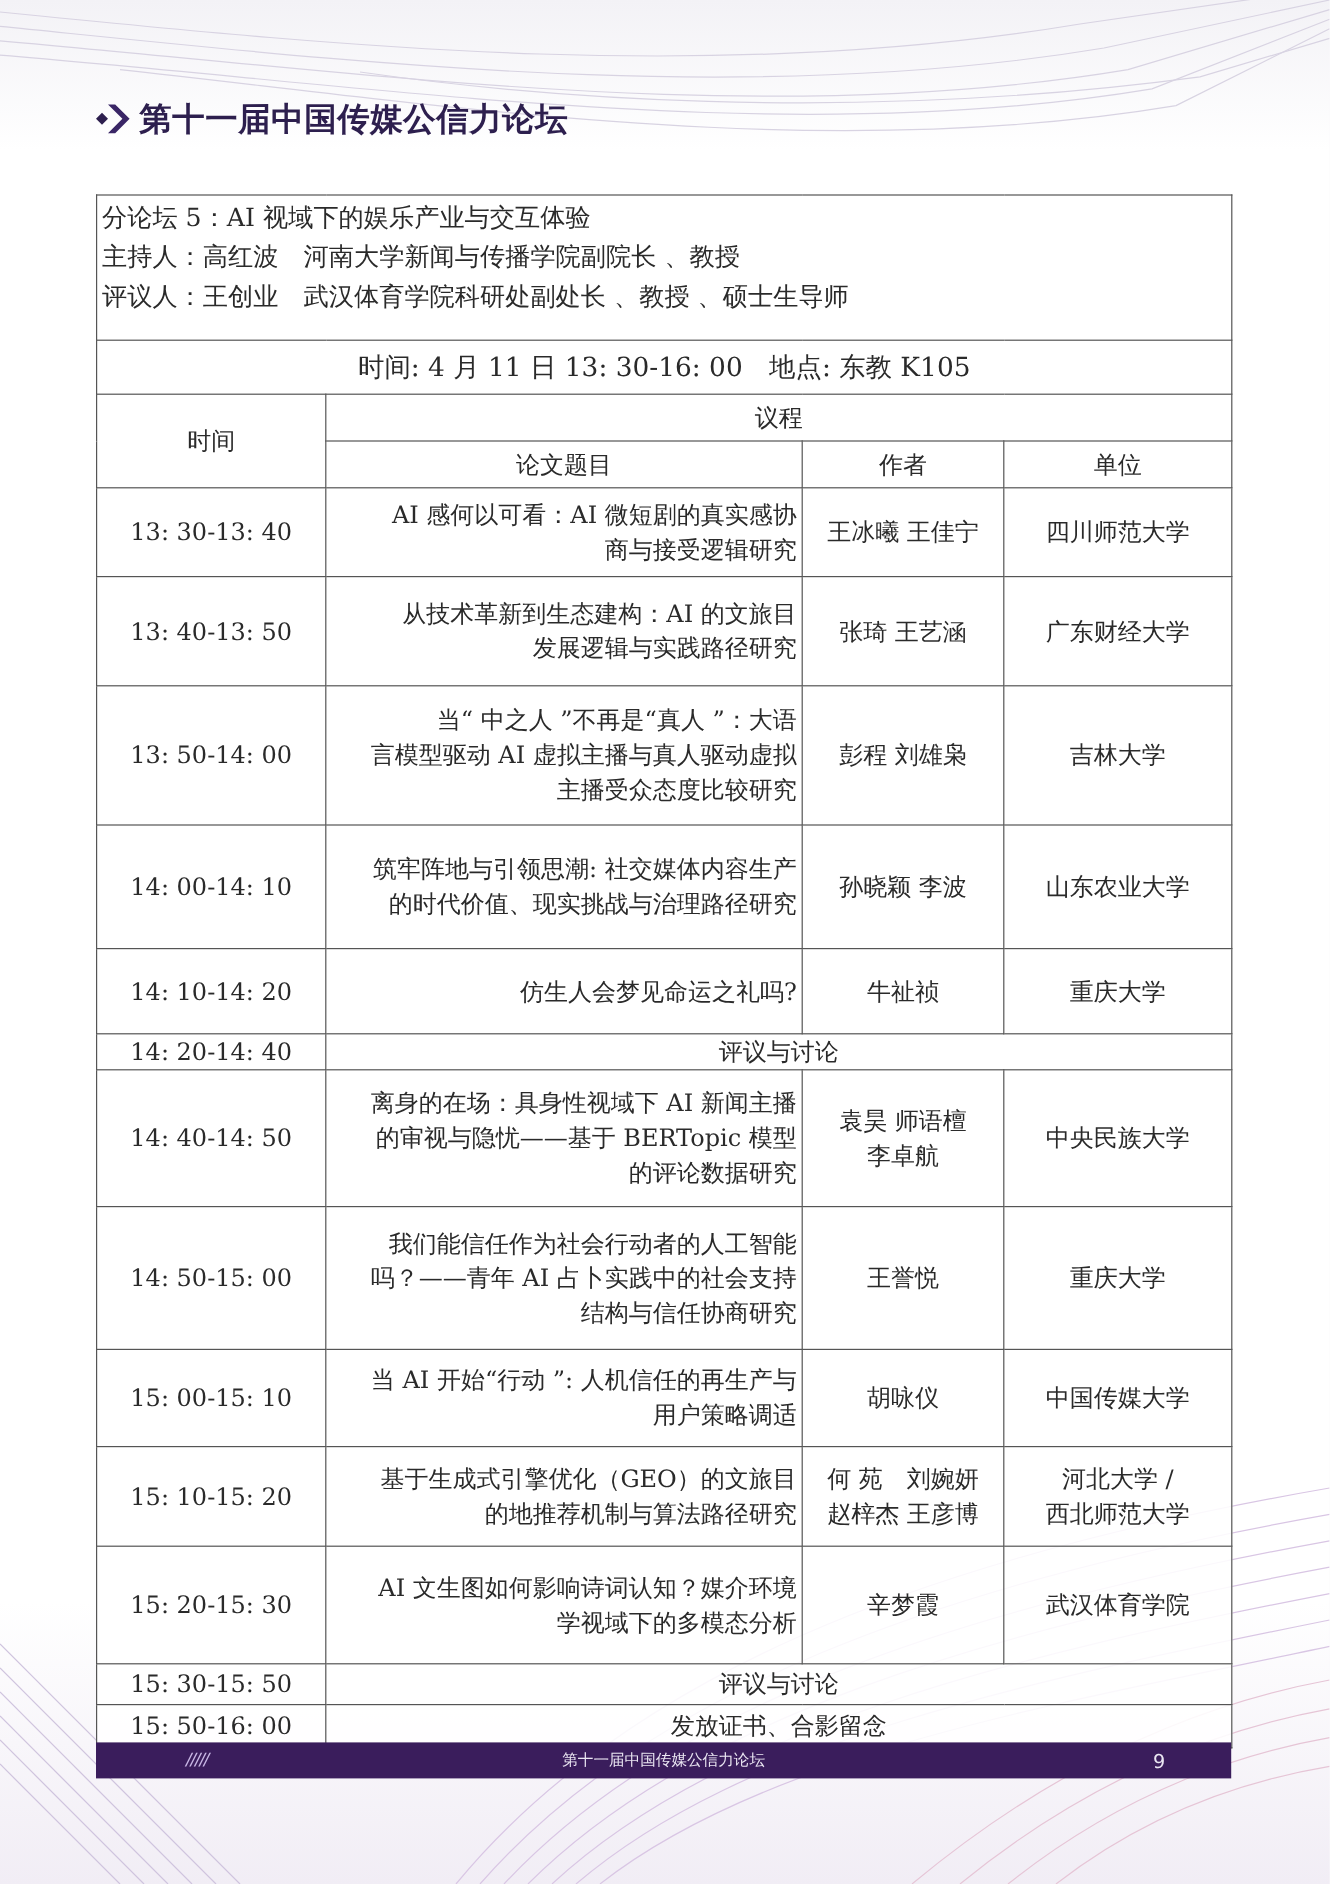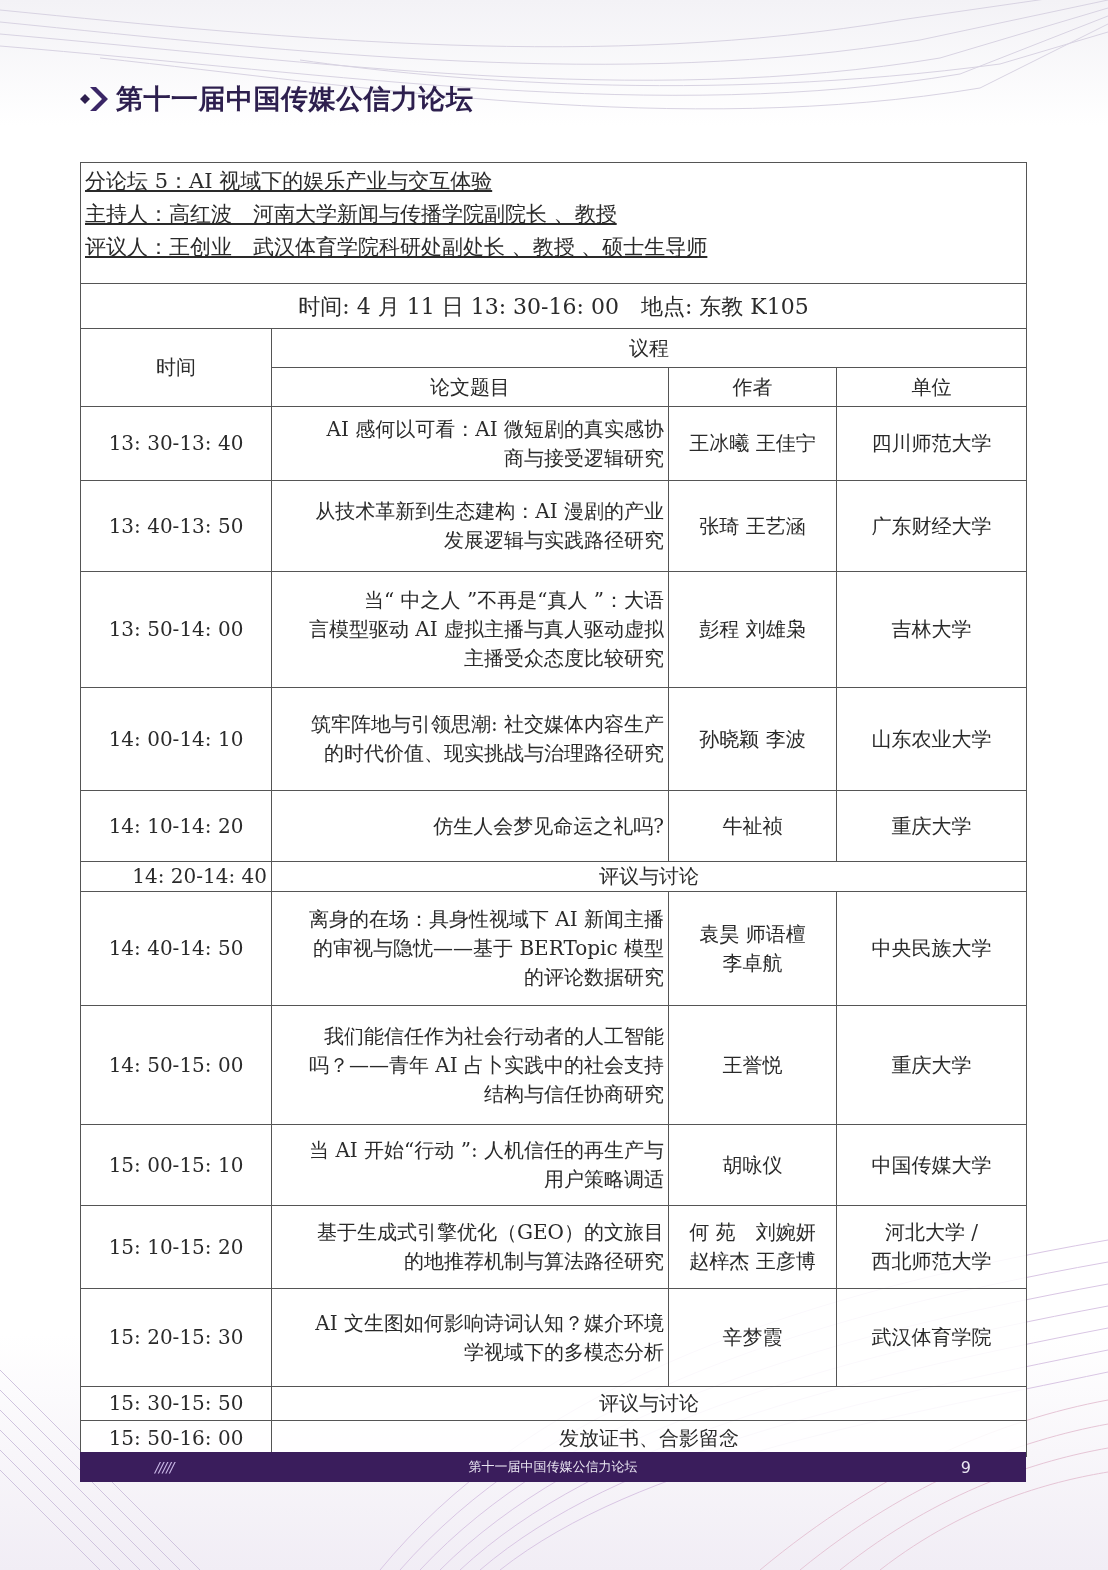--- a/index.html
+++ b/index.html
@@ -26,21 +26,21 @@
     table.agenda {
       position: absolute; left: 80px; top: 162px; width: 946px;
       border-collapse: collapse; table-layout: fixed;
       background: rgba(255,255,255,0.88);
     }
     table.agenda td {
       border: 1.5px solid #555; padding: 0 4px;
       font-size: 20px; line-height: 29px; vertical-align: middle;
       color: #2a2a2a;
     }
-    .info-cell { height: 118px; vertical-align: top !important; padding-top: 2px !important; text-decoration: underline; }
+    .info-cell { height: 118px; vertical-align: top !important; padding-top: 2px !important; }
     .info-line { display: block; line-height: 33px; font-size: 21px; }
     .time-loc { text-align: center; height: 44px; font-size: 22px !important; }
     .center { text-align: center; }
     .hdr { text-align: center; height: 38px; }
     .title-cell { text-align: right; padding-left: 3px !important; }
     .br { display: block; }
     .footer-bar {
       position: absolute; left: 80px; top: 1452px; width: 946px; height: 30px;
       background: #3a1d5c; color: #eae6f2;
       display: flex; align-items: center; font-family: "DejaVu Sans", sans-serif;
@@ -131,21 +131,21 @@
           <td class="center">
             <span class="br">王冰曦 王佳宁</span>
           </td>
           <td class="center">
             <span class="br">四川师范大学</span>
           </td>
         </tr>
         <tr>
           <td class="center" style="height: 90px; margin-left: 40px;">13: 40-13: 50</td>
           <td class="title-cell">
-            <span class="br">从技术革新到生态建构：AI 漫剧的产业</span>
+            <span class="br">从技术革新到生态建构：AI 的文旅目</span>
             <span class="br">发展逻辑与实践路径研究</span>
           </td>
           <td class="center">
             <span class="br">张琦 王艺涵</span>
           </td>
           <td class="center">
             <span class="br">广东财经大学</span>
           </td>
         </tr>
         <tr>
@@ -181,21 +181,21 @@
             <span class="br">仿生人会梦见命运之礼吗?</span>
           </td>
           <td class="center">
             <span class="br">牛祉祯</span>
           </td>
           <td class="center">
             <span class="br">重庆大学</span>
           </td>
         </tr>
         <tr>
-          <td class="center" style="height: 27px; text-align: right;">14: 20-14: 40</td>
+          <td class="center" style="height: 27px;">14: 20-14: 40</td>
           <td colspan="3" class="center">评议与讨论</td>
         </tr>
         <tr>
           <td class="center" style="height: 113px;">14: 40-14: 50</td>
           <td class="title-cell">
             <span class="br">离身的在场：具身性视域下 AI 新闻主播</span>
             <span class="br">的审视与隐忧——基于 BERTopic 模型</span>
             <span class="br">的评论数据研究</span>
           </td>
           <td class="center">

